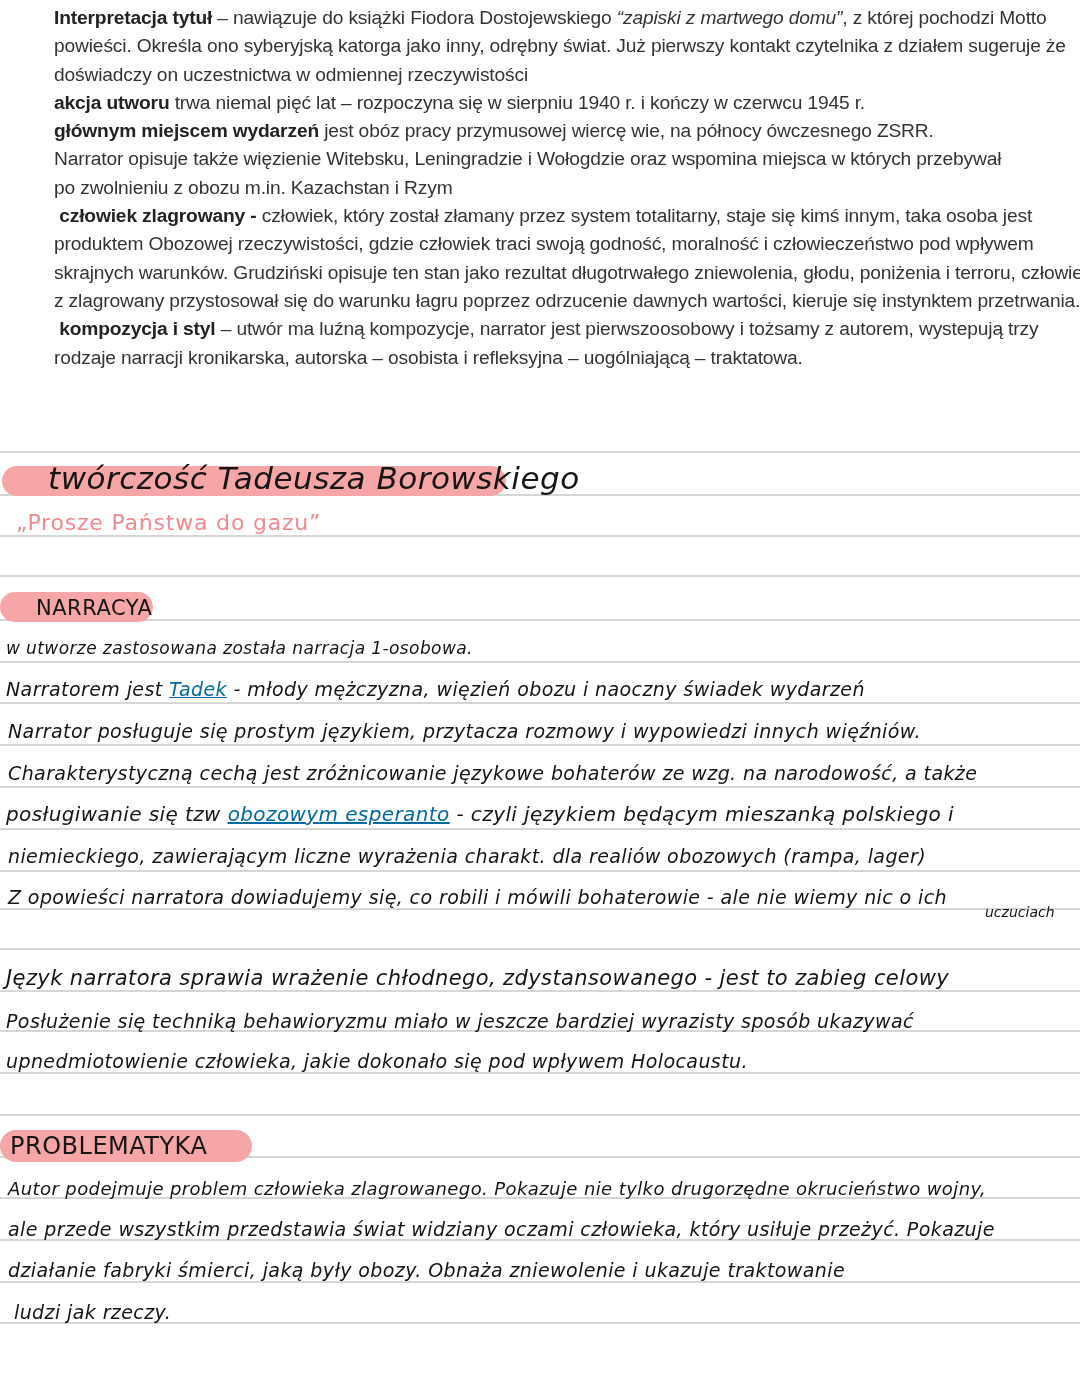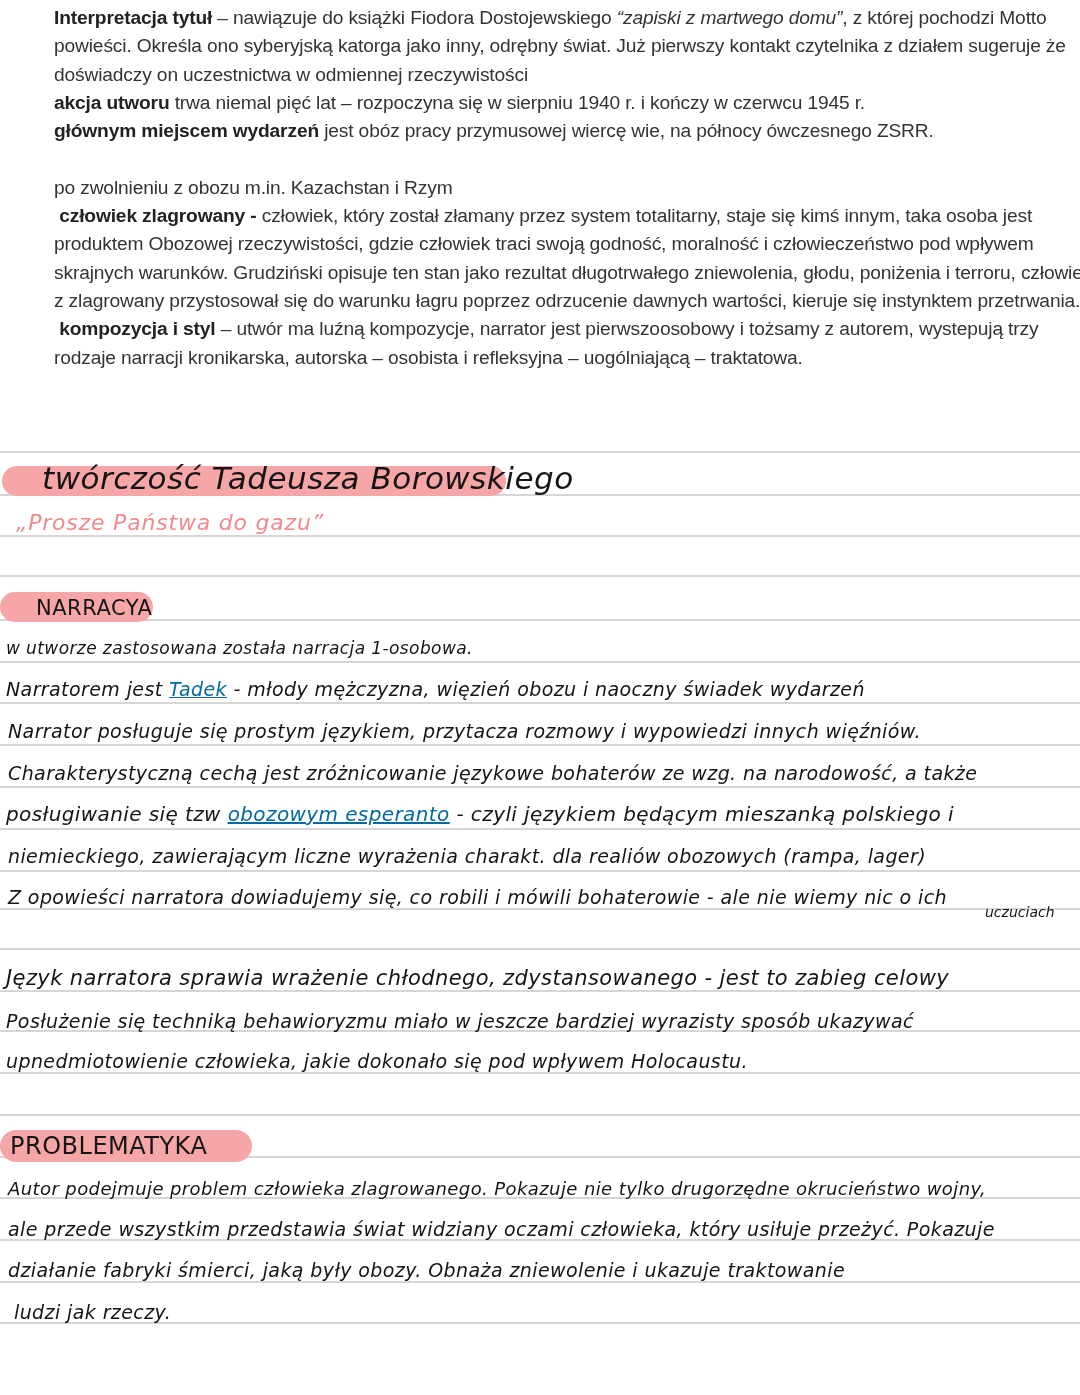--- a/index.html
+++ b/index.html
@@ -18,38 +18,38 @@
   
   .hw { position: absolute; font-family: "DejaVu Sans", sans-serif; color: #151515;
         white-space: nowrap; transform-origin: left center; }
   .hw-line { font-size: 19px; font-style: italic; letter-spacing: 0.4px; }
   .pink { color: #0369a1; text-decoration: underline; }
 
   .pill { position: absolute; background: #f7a6a8; border-radius: 16px; }
   .pill-label { position: absolute; font-family: "DejaVu Sans", sans-serif; color: #151515; white-space: nowrap; }
 
   .title-hand { font-size: 31px; letter-spacing: 0.5px; font-style: italic; }
-  .subtitle-hand { font-size: 22px; font-style: italic; color: #ef8a8f; letter-spacing: 0.8px; }
+  .subtitle-hand { font-size: 22px; color: #ef8a8f; letter-spacing: 0.8px; }
   .section-label { font-size: 21px; letter-spacing: 0.5px; }
   .section-label.big { font-size: 24px; }
   .tiny-note { font-size: 14px; font-style: italic; }
 </style>
 </head>
 <body>
 
 <div class="typed">
   <p>
     <b>Interpretacja tytuł</b><span> – nawiązuje do książki Fiodora Dostojewskiego </span><i>“zapiski z martwego domu”</i><span>, z której pochodzi Motto powieści. Określa ono syberyjską katorga jako inny, odrębny świat. Już pierwszy kontakt czytelnika z działem sugeruje że doświadczy on uczestnictwa w odmiennej rzeczywistości</span>
   </p>
   <p>
     <b>akcja utworu</b><span> trwa niemal pięć lat – rozpoczyna się w sierpniu 1940 r. i kończy w czerwcu 1945 r.</span>
   </p>
   <p>
     <b>głównym miejscem wydarzeń</b><span> jest obóz pracy przymusowej wiercę wie, na północy ówczesnego ZSRR.</span><br>
-    <br>
+    <span>Narrator opisuje także więzienie Witebsku, Leningradzie i Wołogdzie oraz wspomina miejsca w których przebywał</span><br>
     <span>po zwolnieniu z obozu m.in. Kazachstan i Rzym</span>
   </p>
   <p>
     &nbsp;<b>człowiek zlagrowany - </b><span> człowiek, który został złamany przez system totalitarny, staje się kimś innym, taka osoba jest produktem Obozowej rzeczywistości, gdzie człowiek traci swoją godność, moralność i człowieczeństwo pod wpływem skrajnych warunków. Grudziński opisuje ten stan jako rezultat długotrwałego zniewolenia, głodu, poniżenia i terroru, człowiek z zlagrowany przystosował się do warunku łagru poprzez odrzucenie dawnych wartości, kieruje się instynktem przetrwania.</span>
   </p>
   <p>
     &nbsp;<b>kompozycja i styl</b><span> – utwór ma luźną kompozycje, narrator jest pierwszoosobowy i tożsamy z autorem, wystepują trzy rodzaje narracji kronikarska,  autorska – osobista i refleksyjna – uogólniającą – traktatowa.</span>
   </p>
 </div>
 
@@ -72,21 +72,21 @@
   <div class="rule" style="top:1072px"></div>
   <div class="rule" style="top:1114px"></div>
   <div class="rule" style="top:1156px"></div>
   <div class="rule" style="top:1197px"></div>
   <div class="rule" style="top:1239px"></div>
   <div class="rule" style="top:1281px"></div>
   <div class="rule" style="top:1322px"></div>
 </div>
 
 <div class="pill" style="left:2px; top:466px; width:504px; height:30px;"></div>
-<div class="pill-label title-hand" style="left:42px; top:460px;">twórczość Tadeusza Borowskiego</div>
+<div class="pill-label title-hand" style="left:48px; top:460px;">twórczość Tadeusza Borowskiego</div>
 <div class="hw subtitle-hand" style="left:16px; top:510px;">„Prosze Państwa do gazu”</div>
 
 <div class="pill" style="left:0; top:592px; width:153px; height:30px;"></div>
 <div class="pill-label section-label" style="left:36px; top:596px;">NARRACYA</div>
 
 <div class="hw hw-line" style="left:6px; top:638px; font-size:17px;">w utworze zastosowana została narracja 1-osobowa.</div>
 
 <div class="hw hw-line" style="left:6px; top:678px;">
   <span>Narratorem jest </span><span class="pink">Tadek</span><span> - młody mężczyzna, więzień obozu i naoczny świadek wydarzeń</span>
 </div>

